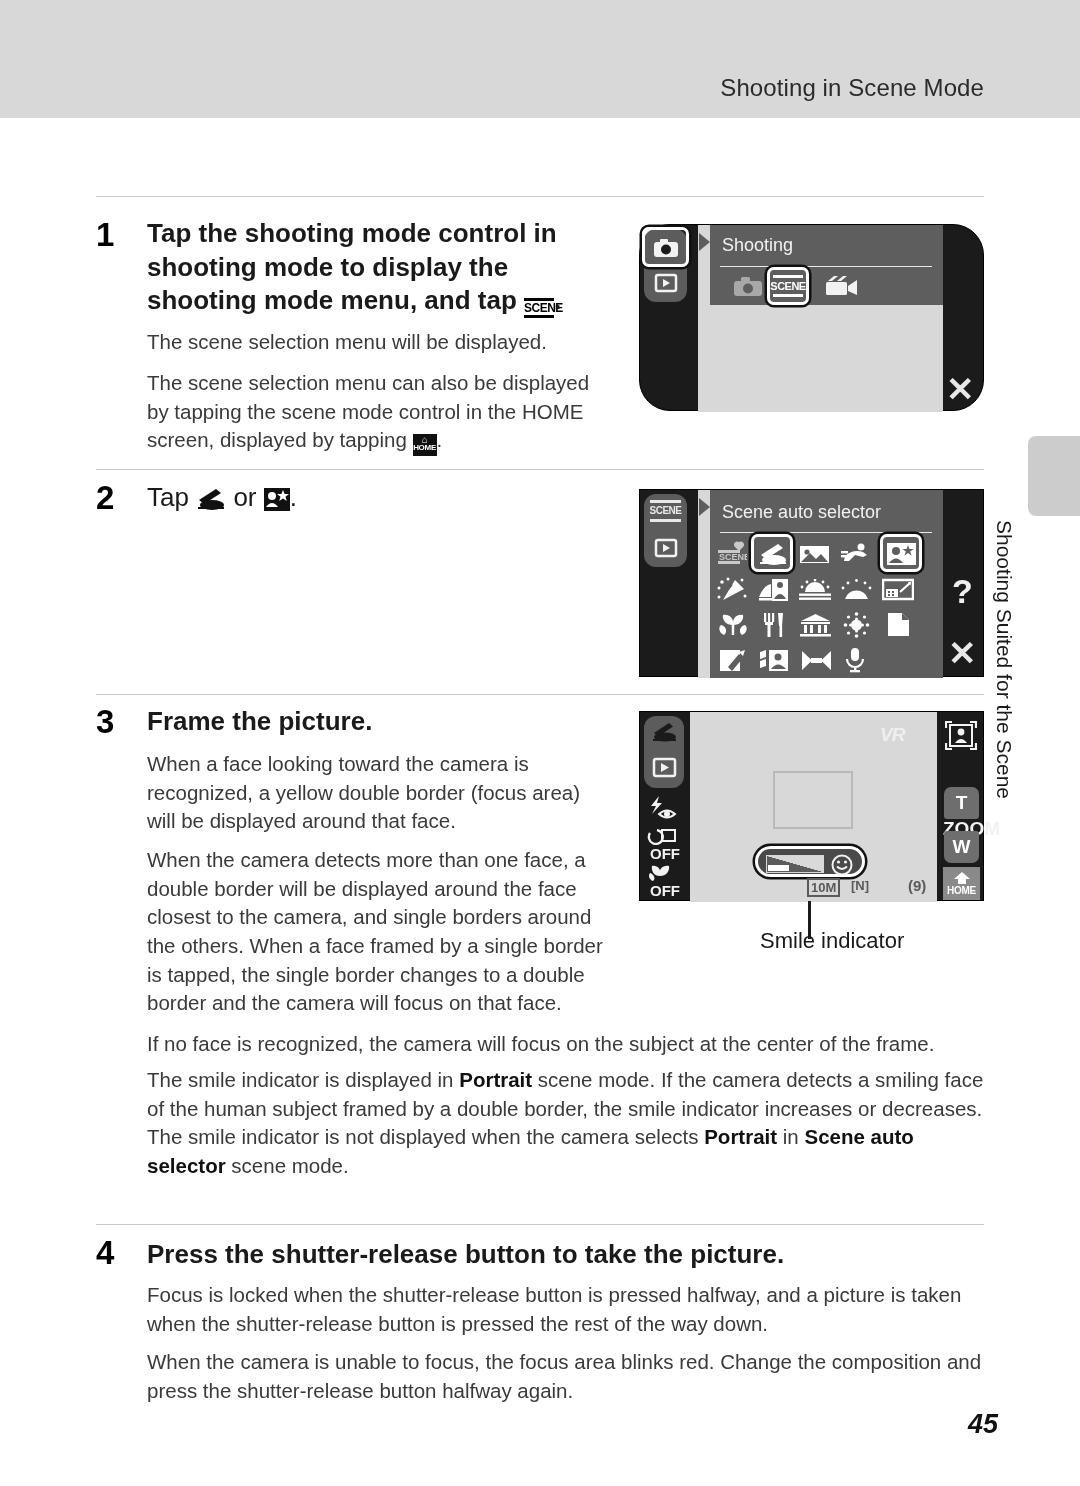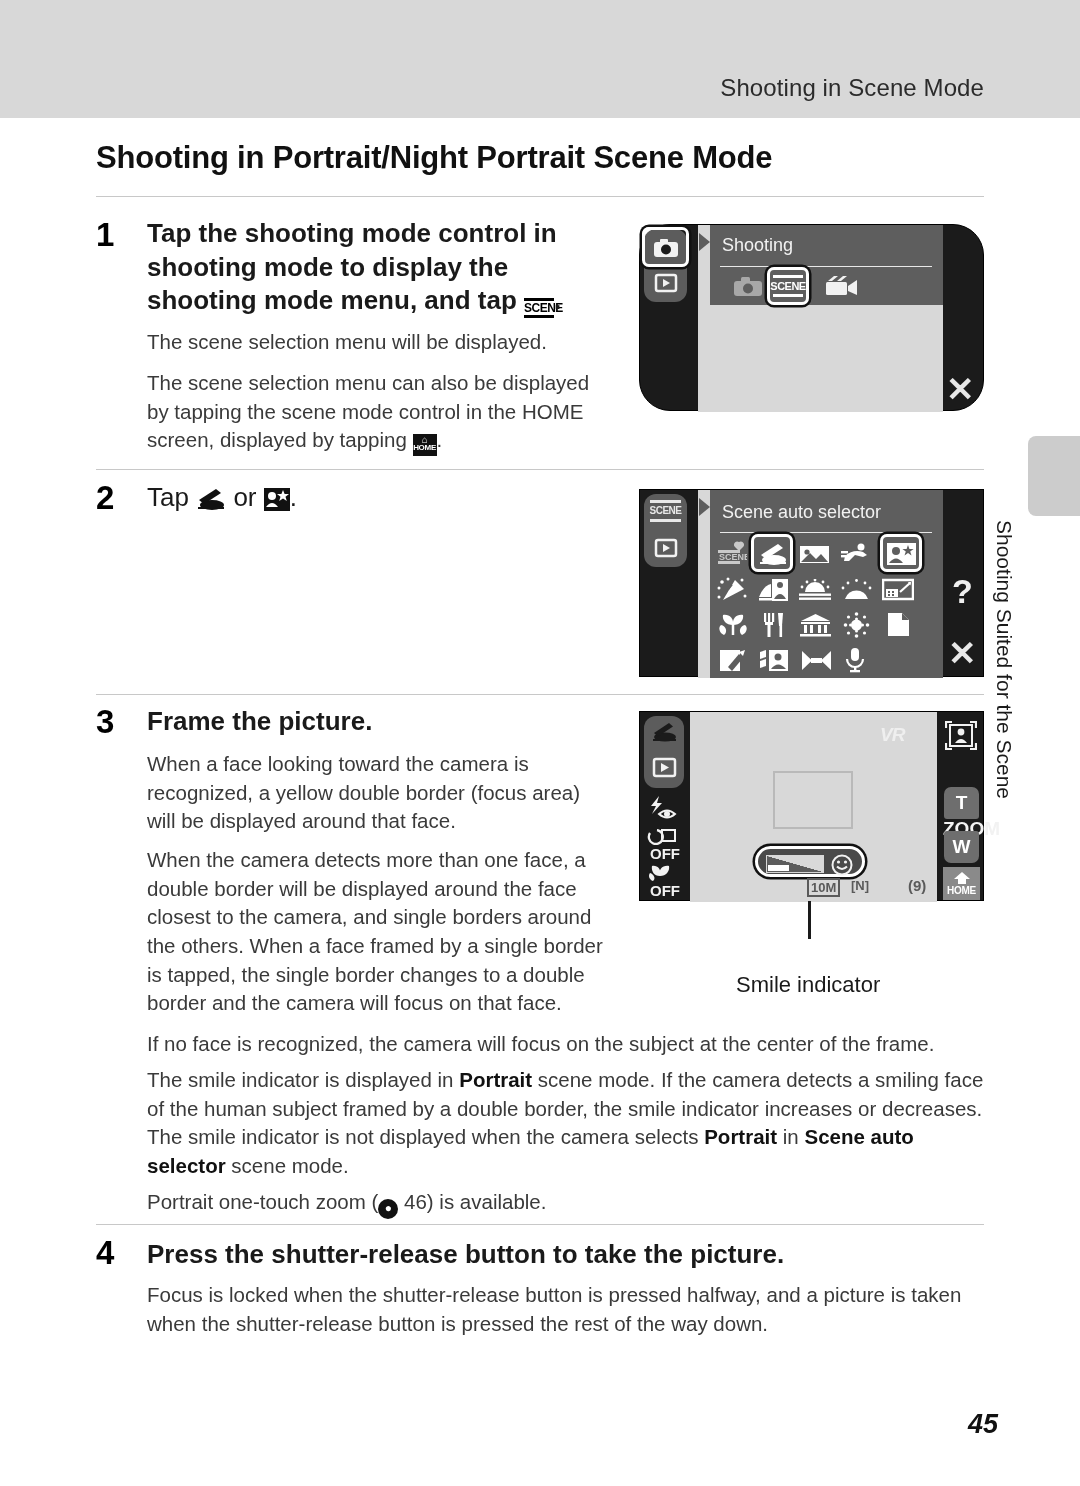--- a/index.html
+++ b/index.html
@@ -184,21 +184,20 @@
 <body>
 
 <div class="page">
 
   <div class="header-band"></div>
   <div class="header-title">Shooting in Scene Mode</div>
 
   <div class="chapter-tab"></div>
   <div class="chapter-tab-label">Shooting Suited for the Scene</div>
 
-  <div class="doc-title">Shooting in Portrait/Night Portrait Scene Mode</div>
   <div class="rule" style="top:196px;"></div>
 
   <div class="step-num" style="left:96px; top:218px;">1</div>
   <div class="step-head" style="left:147px; top:217px; width:420px;">
     <span>Tap the shooting mode control in shooting mode to display the shooting mode menu, and tap</span>
     <span class="g g-scene">SCENE</span><span>.</span>
   </div>
   <div class="body-text" style="left:147px; top:328px; width:460px;">The scene selection menu will be displayed.</div>
   <div class="body-text" style="left:147px; top:369px; width:460px;">
     <span>The scene selection menu can also be displayed by tapping the scene mode control in the HOME screen, displayed by tapping</span>
@@ -483,23 +482,20 @@
 
   <div class="rule" style="top:694px;"></div>
   <div class="step-num" style="left:96px; top:705px;">3</div>
   <div class="step-head" style="left:147px; top:705px;">Frame the picture.</div>
   <div class="body-text" style="left:147px; top:750px; width:460px;">When a face looking toward the camera is recognized, a yellow double border (focus area) will be displayed around that face.</div>
   <div class="body-text" style="left:147px; top:846px; width:460px;">When the camera detects more than one face, a double border will be displayed around the face closest to the camera, and single borders around the others. When a face framed by a single border is tapped, the single border changes to a double border and the camera will focus on that face.</div>
   <div class="body-text" style="left:147px; top:1030px; width:840px;">If no face is recognized, the camera will focus on the subject at the center of the frame.</div>
   <div class="body-text" style="left:147px; top:1066px; width:840px;">
     <span>The smile indicator is displayed in </span><b>Portrait</b><span> scene mode. If the camera detects a smiling face of the human subject framed by a double border, the smile indicator increases or decreases. The smile indicator is not displayed when the camera selects </span><b>Portrait</b><span> in </span><b>Scene auto selector</b><span> scene mode.</span>
   </div>
-  <div class="body-text" style="left:147px; top:1188px; width:840px;">
-    <span>Portrait one-touch zoom (</span><span class="g g-book">●</span> <span>46</span><span>) is available.</span>
-  </div>
 
   <div class="cam" style="left:639px; top:711px; width:345px; height:190px;">
     <div class="lcd" style="left:50px; top:0; width:247px; height:190px;"></div>
 
     <div class="side-pill" style="left:4px; top:4px; width:40px; height:72px;"></div>
     <div class="grid-ico" style="left:10px; top:8px; width:28px; height:24px;">
       <svg width="27" height="22" viewBox="0 0 27 22" aria-hidden="true">
         <ellipse cx="14" cy="16" rx="11" ry="4.5" fill="#1b1b1b"></ellipse>
         <path d="M3 12 L18 2 L22 5.5 L7 15.5 Z" fill="#1b1b1b"></path>
         <rect x="2" y="18" width="23" height="2" fill="#1b1b1b"></rect>
@@ -570,21 +566,22 @@
     <div class="zoom-hex" style="left:304px; top:119px; width:35px; height:32px; border-radius:3px 3px 7px 7px; font-size:19px;">W</div>
     <div class="icon-btn" style="left:303px; top:155px; width:37px; height:33px; background:#8a8a8a; flex-direction:column;">
       <svg width="18" height="14" viewBox="0 0 18 14" aria-hidden="true">
         <polygon points="9,1 17,8 13,8 13,13 5,13 5,8 1,8" fill="#fff"></polygon>
       </svg>
       <span style="font-size:10px; font-weight:bold; color:#fff; letter-spacing:-.3px;">HOME</span>
     </div>
   </div>
 
   <div class="callout-line" style="left:808px; top:901px; height:38px;"></div>
-  <div class="callout-label" style="left:736px; top:928px;margin-top:44px;">Smile indicator</div>
+  <div class="callout-label" style="left:760px; top:928px;">Smile indicator</div>
 
   <div class="rule" style="top:1224px;"></div>
   <div class="step-num" style="left:96px; top:1236px;">4</div>
   <div class="step-head" style="left:147px; top:1238px; width:840px;">Press the shutter-release button to take the picture.</div>
   <div class="body-text" style="left:147px; top:1281px; width:840px;">Focus is locked when the shutter-release button is pressed halfway, and a picture is taken when the shutter-release button is pressed the rest of the way down.</div>
+  <div class="body-text" style="left:147px; top:1348px; width:840px;">When the camera is unable to focus, the focus area blinks red. Change the composition and press the shutter-release button halfway again.</div>
 
   <div class="page-number">45</div>
 </div>
 
 </body></html>

